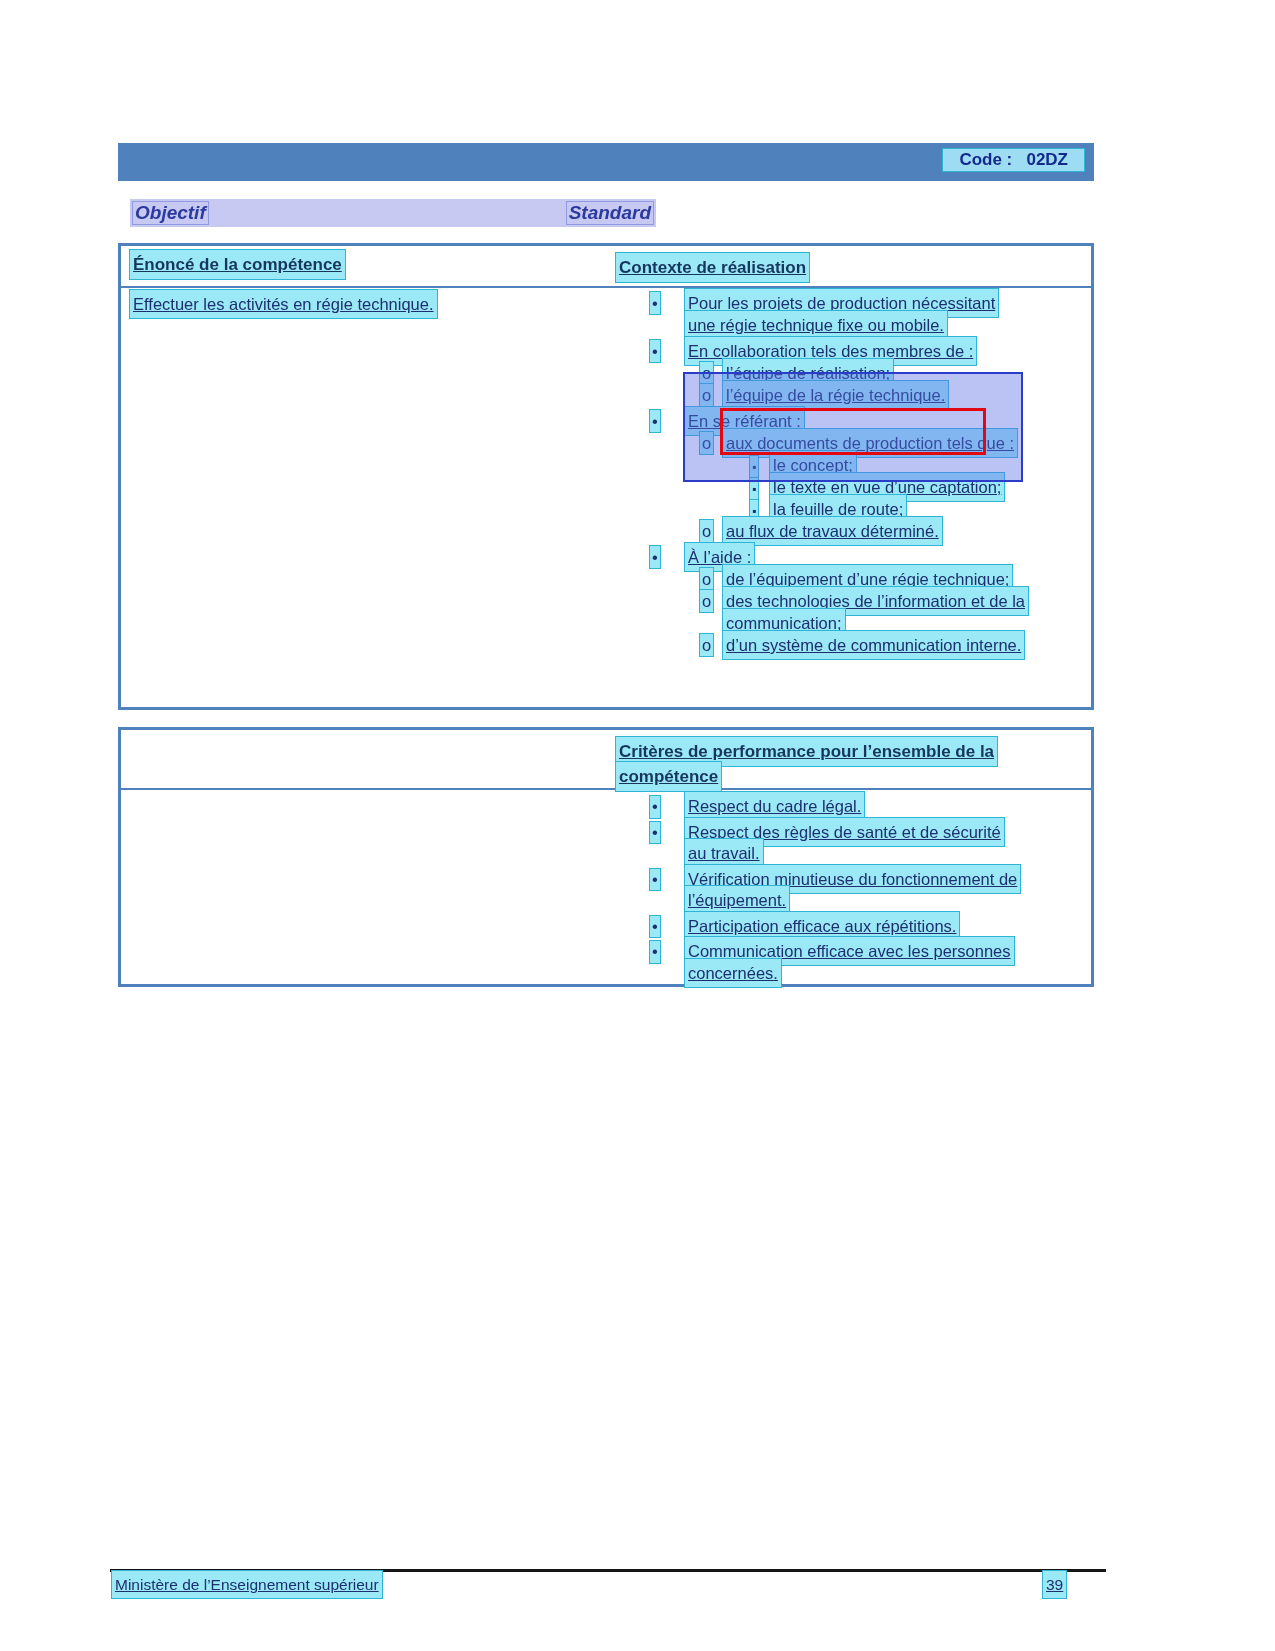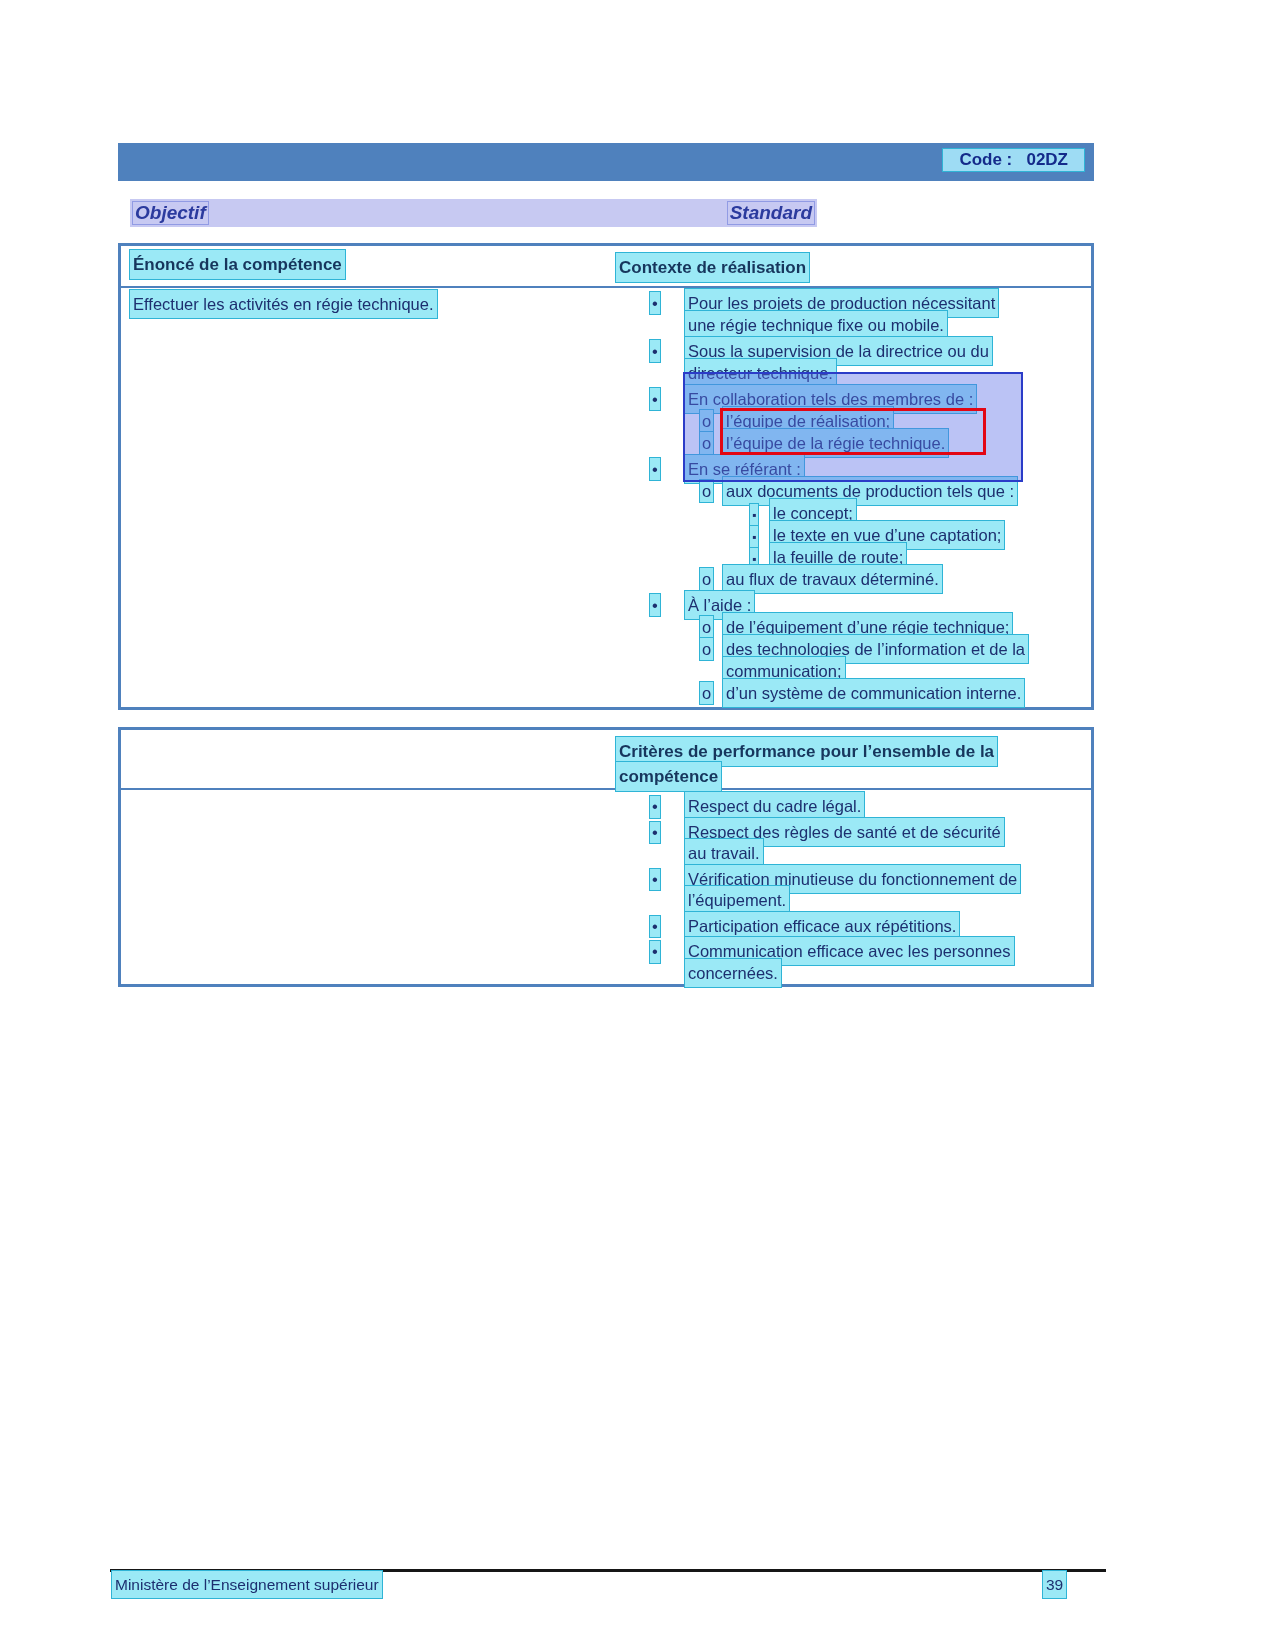--- a/index.html
+++ b/index.html
@@ -13,36 +13,37 @@
     font-size:16.5px;
     color:var(--text);
     overflow:hidden;
   }
   .hl {
     background:var(--highlight);
     box-shadow:0 0 0 1px var(--highlight-border);
     padding:5px 3px;
     color:var(--text);
     white-space:pre;
+    text-decoration:underline;
   }
   
   .top-bar {
     position:absolute; left:118px; top:143px; width:976px; height:38px;
     background:var(--bar);
   }
   .code-label {
     position:absolute; right:10px; top:6px;
     font-weight:bold; font-size:17px;
     background:rgba(165,228,248,0.92);
     box-shadow:0 0 0 1px var(--highlight-border);
     color:#142a8a; padding:1px 16px; white-space:pre;
   }
   
   .title-band {
-    position:absolute; left:130px; top:199px; width:687px; height:28px;
+    position:absolute; left:130px; top:199px; width:526px; height:28px;
     background:var(--band);
     display:flex; justify-content:space-between; align-items:center;
     padding:0 3px;
   }
   .band-title {
     font-weight:bold; font-style:italic; font-size:19px;
     color:var(--title-blue);
     box-shadow:0 0 0 1px rgba(80,100,210,0.45);
     padding:0 2px;
   }
@@ -117,21 +118,21 @@
   <div class="tbl tbl1">
     <div class="tbl-head">
       <span class="th-left"><span class="hl th-text">Énoncé de la compétence</span></span>
       <span class="th-right"><span class="hl th-text">Contexte de réalisation</span></span>
     </div>
     <div class="cell-left">
       <span class="hl">Effectuer les activités en régie technique.</span>
     </div>
     <div class="list">
         <div class="li lvl1"><span class="bullet">•</span><span><span class="hl">Pour les projets de production nécessitant</span><br><span class="hl">une régie technique fixe ou mobile.</span></span></div>
-        <div class="li lvl1"><span class="bullet">•</span><span><span class="hl">Sous la supervision de la directrice ou du</span><br><span class="hl">directeur technique.</span></span></div>
+        <div class="li lvl1"><span class="bullet">•</span></div>
         <div class="li lvl1"><span class="bullet">•</span><span><span class="hl">En collaboration tels des membres de :</span></span></div>
         <div class="li lvl2"><span class="bullet">o</span><span><span class="hl">l’équipe de réalisation;</span></span></div>
         <div class="li lvl2"><span class="bullet">o</span><span><span class="hl">l’équipe de la régie technique.</span></span></div>
         <div class="li lvl1"><span class="bullet">•</span><span><span class="hl">En se référant :</span></span></div>
         <div class="li lvl2"><span class="bullet">o</span><span><span class="hl">aux documents de production tels que :</span></span></div>
         <div class="li lvl3"><span class="bullet">▪</span><span><span class="hl">le concept;</span></span></div>
         <div class="li lvl3"><span class="bullet">▪</span><span><span class="hl">le texte en vue d’une captation;</span></span></div>
         <div class="li lvl3"><span class="bullet">▪</span><span><span class="hl">la feuille de route;</span></span></div>
         <div class="li lvl2"><span class="bullet">o</span><span><span class="hl">au flux de travaux déterminé.</span></span></div>
         <div class="li lvl1"><span class="bullet">•</span><span><span class="hl">À l’aide :</span></span></div>

